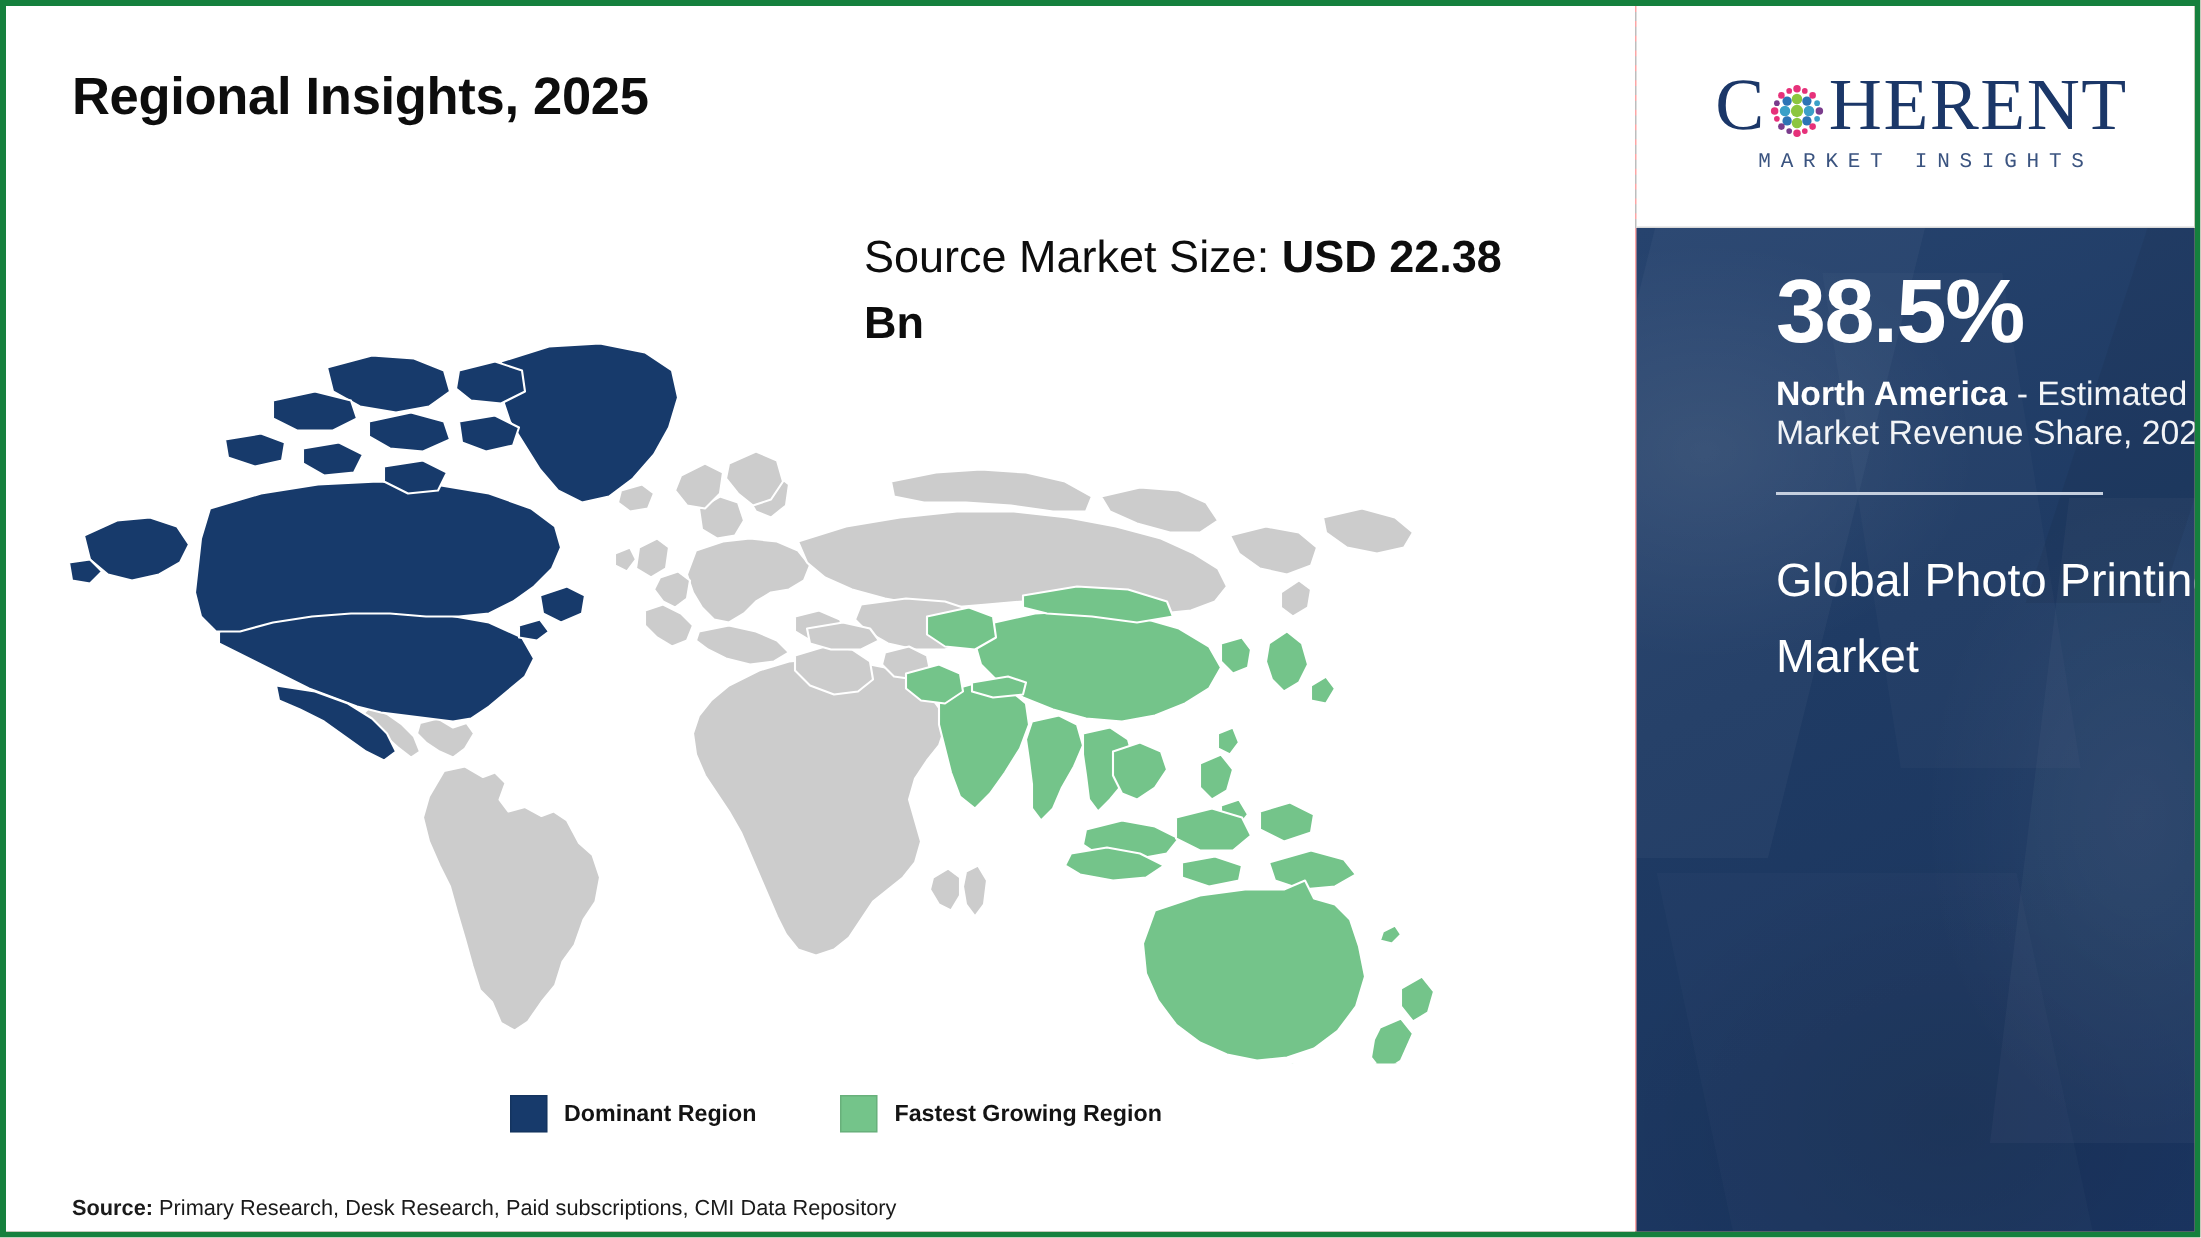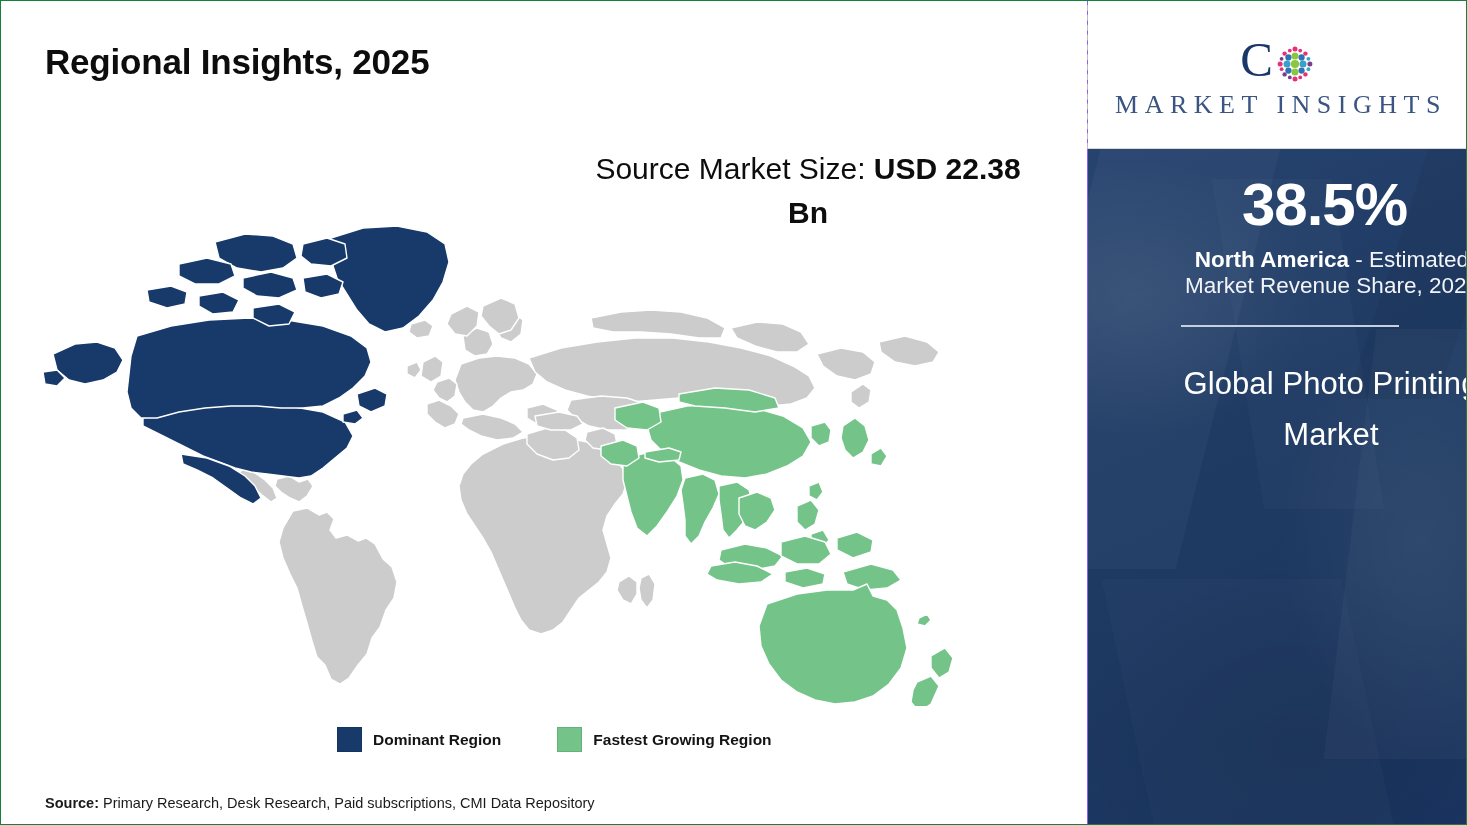--- a/index.html
+++ b/index.html
@@ -10,24 +10,23 @@
     height: 825px;
     background: #ffffff;
     font-family: "Liberation Sans", sans-serif;
     overflow: hidden;
   }
 
   #infographic {
     position: relative;
     width: 1467px;
     height: 825px;
-    background: #8b5cf6;
-    border: 1px solid #15803d;
+    background: #fca5a5;
+    border: 4px solid #15803d;
     overflow: hidden;
-    text-align: center;
   }
 
   
   #left-area {
     position: absolute;
     left: 0; top: 0;
     width: 1086px;
     height: 825px;
     background: #ffffff;
   }
@@ -145,22 +144,22 @@
   #logo-wordmark .lw { display: inline-block; }
   #globe-icon {
     display: inline-block;
     width: 40px;
     height: 40px;
     margin: 0 1px;
     position: relative;
     top: 3px;
   }
   #logo-tagline {
-    font-family: Liberation Serif, serif;
-    font-size: 26px;
+    font-family: Liberation Mono, monospace;
+    font-size: 14px;
     color: #3b5480;
     letter-spacing: 6.5px;
     margin-top: 6px;
     padding-left: 6px;
     white-space: nowrap;
   }
 
   #stats-block {
     position: absolute;
     left: 0;
@@ -416,20 +415,21 @@
               <circle cx="25.2" cy="6.6" r="1.9" fill="#e6317a"></circle>
               <circle cx="6.6" cy="14.8" r="1.9" fill="#7a3c8c"></circle>
               <circle cx="33.4" cy="14.8" r="1.9" fill="#3aa0c8"></circle>
               <circle cx="6.6" cy="25.2" r="1.9" fill="#e6317a"></circle>
               <circle cx="33.4" cy="25.2" r="1.9" fill="#3aa0c8"></circle>
               <circle cx="14.8" cy="33.4" r="1.9" fill="#7a3c8c"></circle>
               <circle cx="25.2" cy="33.4" r="1.9" fill="#e6317a"></circle>
             </g>
           </svg>
         </span>
+        <span class="lw">HERENT</span>
       </div>
       <div id="logo-tagline">MARKET INSIGHTS</div>
     </div>
 
     <div id="stats-block">
       <span class="facet f1"></span>
       <span class="facet f2"></span>
       <span class="facet f3"></span>
       <span class="facet f4"></span>
       <span class="facet f5"></span>

